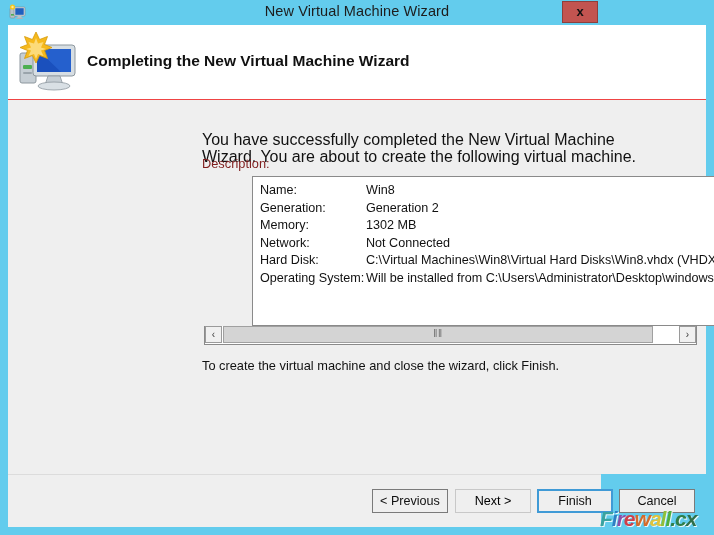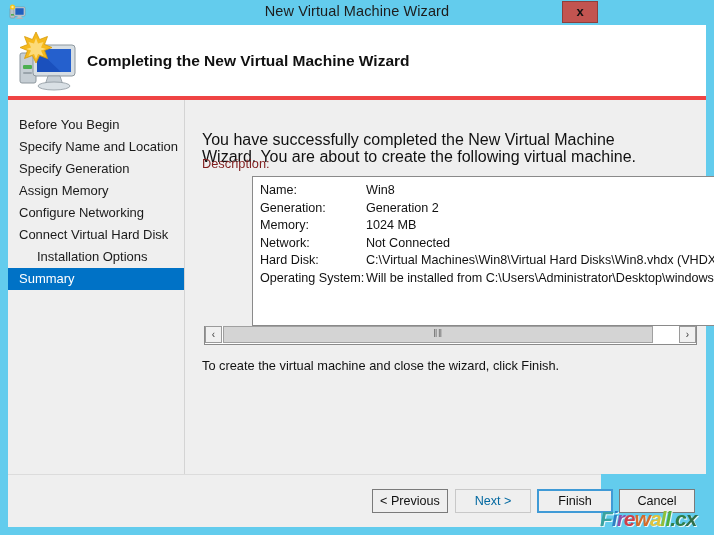--- a/index.html
+++ b/index.html
@@ -60,21 +60,21 @@
     font-weight: bold;
     color: #111111;
   }
 
   
   #header-band {
     position: absolute;
     left: 8px; top: 25px;
     width: 698px; height: 75px;
     background: #ffffff;
-    border-bottom: 4px solid #ef4444;
+    border-bottom: 1px solid #ef4444;
     box-sizing: border-box;
   }
   #wizard-icon {
     position: absolute;
     left: 8px; top: 6px;
     width: 66px; height: 62px;
   }
   #header-title {
     position: absolute;
     left: 79px; top: 27px;
@@ -241,21 +241,21 @@
     font-size: 12.6px;
     color: #111111;
     text-align: center;
     line-height: 22px;
     cursor: pointer;
     padding: 0;
   }
   #btn-previous { left: 364px; border-color: #7a7a7a; }
   #btn-next {
     left: 447px;
-    color: #0369a1;
+    color: #000000;
     border-color: #c8c8c8;
     cursor: default;
   }
   #btn-finish {
     left: 529px;
     border: 2px solid #3f9ad6;
     line-height: 20px;
   }
   #btn-cancel { left: 611px; border-color: #7a7a7a; }
 
@@ -314,46 +314,36 @@
 
         <polygon points="20,1 23.6,8.5 31.5,5.5 28.5,13.5 36,16.5 28.5,19.5 31.5,27.5 23.6,24.5 20,32 16.4,24.5 8.5,27.5 11.5,19.5 4,16.5 11.5,13.5 8.5,5.5 16.4,8.5" fill="#f6b91c" stroke="#d59a0a" stroke-width="0.8"></polygon>
         <polygon points="20,7 22,12.5 27.5,11 25,16.5 30,18 25,19.5 27.5,25 22,23 20,28 18,23 12.5,25 15,19.5 10,18 15,16.5 12.5,11 18,12.5" fill="#fde08a" opacity="0.85"></polygon>
       </svg>
     </div>
     <div id="header-title">Completing the New Virtual Machine Wizard</div>
   </div>
 
   <div id="body-area">
 
-    <div id="sidebar">
-      <div class="nav-item" style="top:14px;">Before You Begin</div>
-      <div class="nav-item" style="top:36px;">Specify Name and Location</div>
-      <div class="nav-item" style="top:58px;">Specify Generation</div>
-      <div class="nav-item" style="top:80px;">Assign Memory</div>
-      <div class="nav-item" style="top:102px;">Configure Networking</div>
-      <div class="nav-item" style="top:124px;">Connect Virtual Hard Disk</div>
-      <div class="nav-item indent" style="top:146px;">Installation Options</div>
-      <div class="nav-item selected" style="top:168px;">Summary</div>
-    </div>
 
     <div id="content">
 
       <div id="intro-text">You have successfully completed the New Virtual Machine Wizard. You are about to create the following virtual machine.</div>
       <div id="desc-label">Description:</div>
 
       <div id="desc-box">
         <div id="desc-list">
           <div class="desc-row">
             <span class="desc-key">Name:</span><span class="desc-val">Win8</span>
           </div>
           <div class="desc-row">
             <span class="desc-key">Generation:</span><span class="desc-val">Generation 2</span>
           </div>
           <div class="desc-row">
-            <span class="desc-key">Memory:</span><span class="desc-val">1024 MB</span>
+            <span class="desc-key">Memory:</span><span class="desc-val">1302 MB</span>
           </div>
           <div class="desc-row">
             <span class="desc-key">Network:</span><span class="desc-val">Not Connected</span>
           </div>
           <div class="desc-row">
             <span class="desc-key">Hard Disk:</span><span class="desc-val">C:\Virtual Machines\Win8\Virtual Hard Disks\Win8.vhdx (VHDX, dynamically expanding)</span>
           </div>
           <div class="desc-row">
             <span class="desc-key">Operating System:</span><span class="desc-val">Will be installed from C:\Users\Administrator\Desktop\windows 8.1.iso</span>
           </div>

